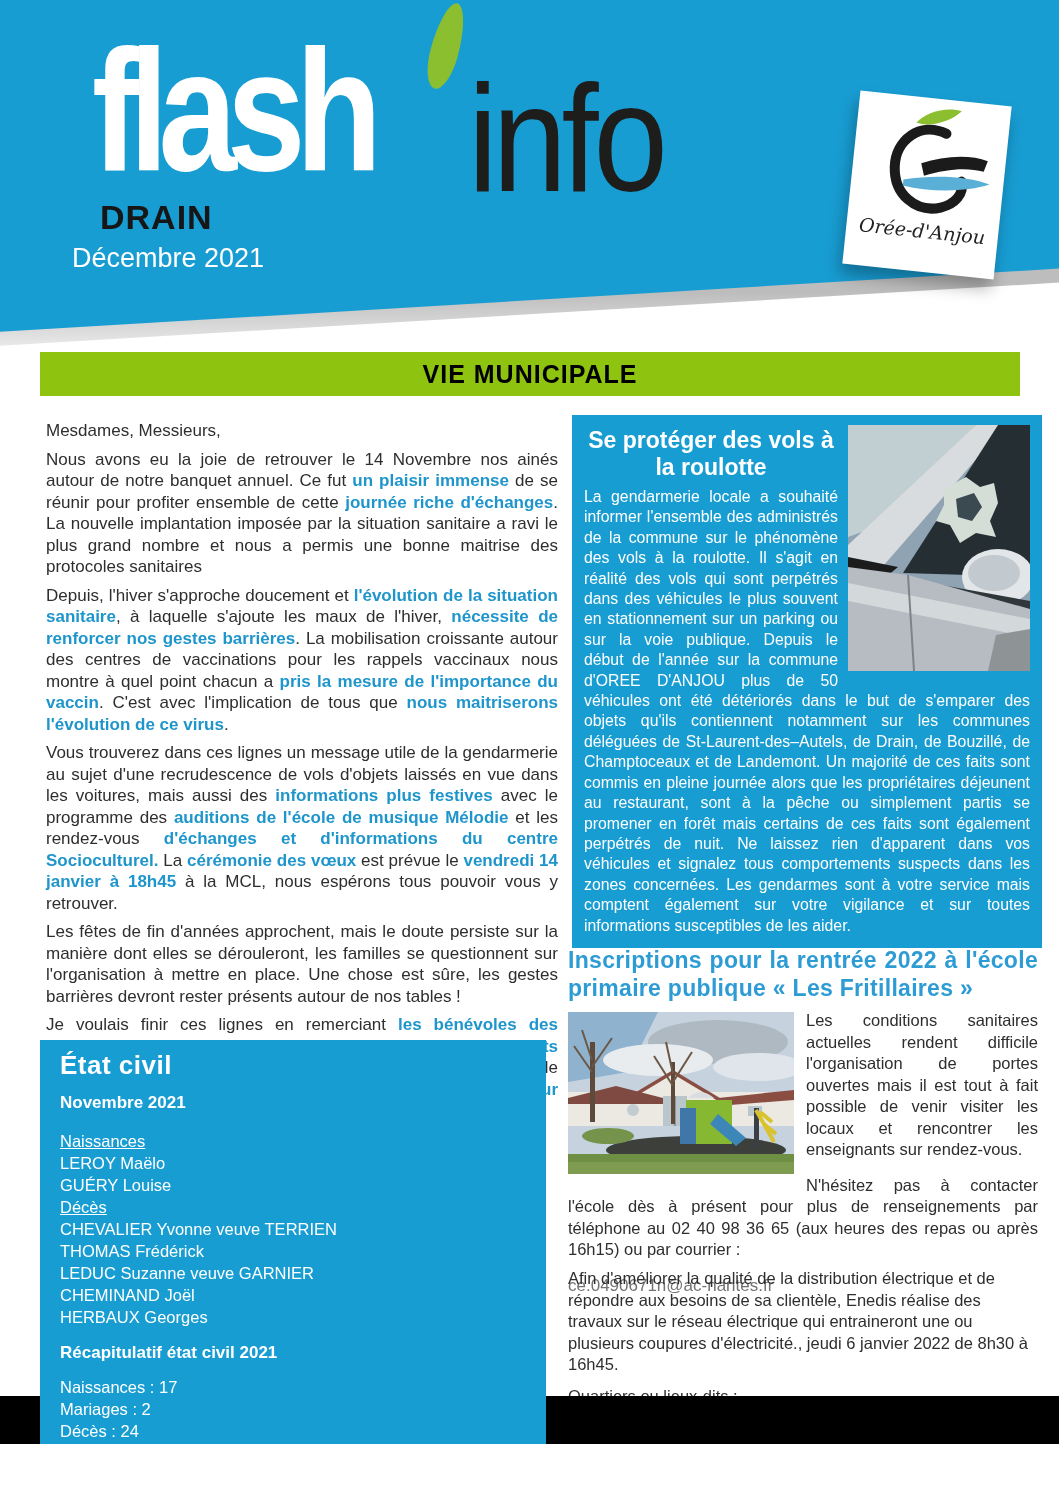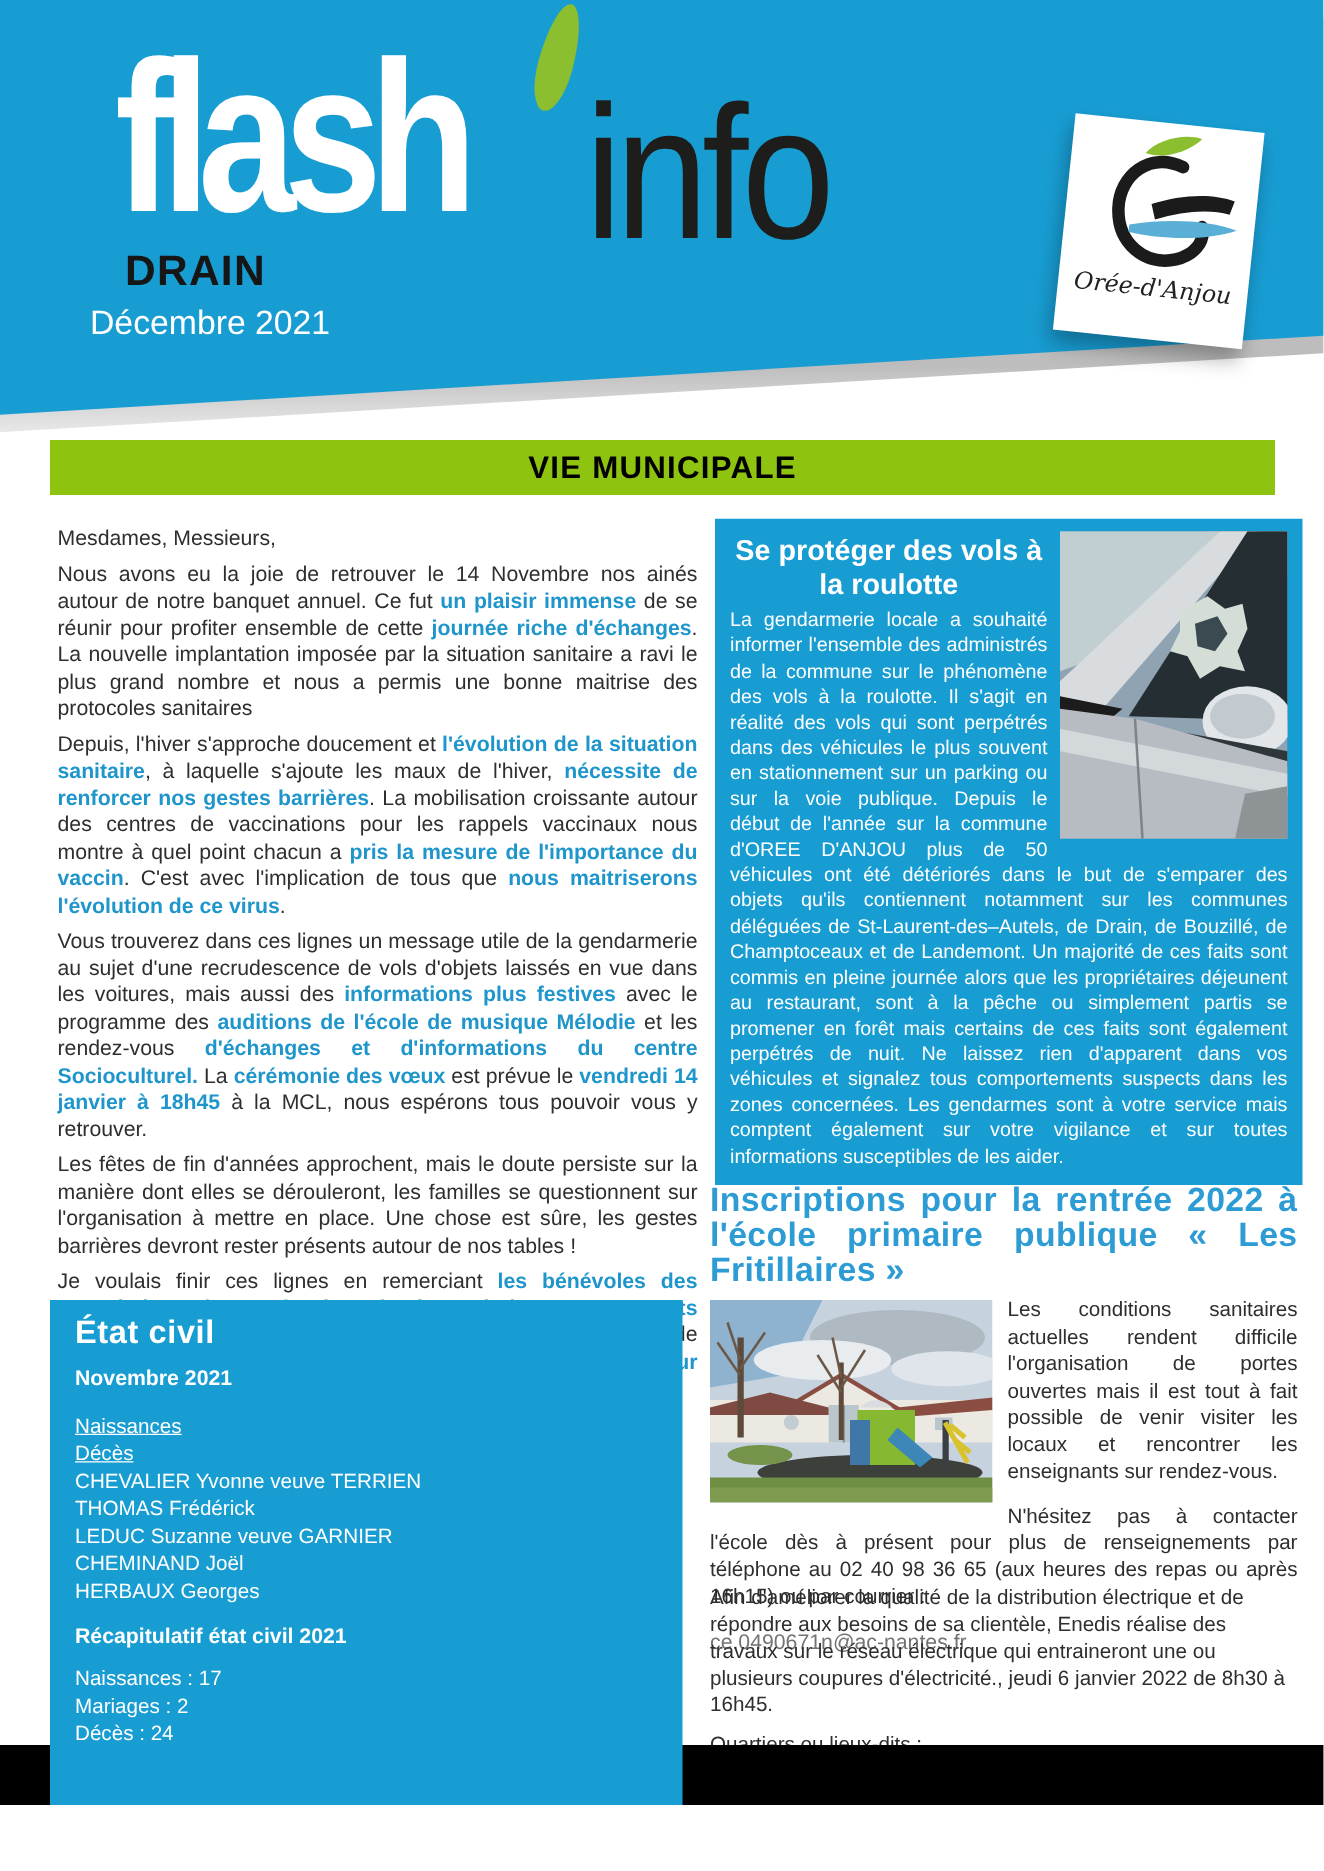--- a/index.html
+++ b/index.html
@@ -58,21 +58,21 @@
   
   .vols-box{position:absolute;left:572px;top:415px;width:470px;z-index:1;
     background:var(--brand-blue);color:#fff;padding:8px 12px 12px 12px;}
   .vols-box h2{font-size:23px;line-height:27px;font-weight:bold;text-align:center;
     margin:4px 0 6px 0;}
   .vols-box p{font-size:15.8px;line-height:20.4px;text-align:justify;}
   .car-photo{float:right;width:182px;height:246px;margin:2px 0 6px 10px;}
 
   
   .inscriptions{position:absolute;left:568px;top:946px;width:470px;z-index:1;}
-  .sec-heading{color:var(--heading-blue);font-size:27px;line-height:28px;
+  .sec-heading{color:var(--heading-blue);font-size:23px;line-height:28px;
     font-weight:bold;text-align:justify;letter-spacing:.3px;}
   .insc-body{margin-top:8px;color:#2e2e2e;font-size:16.5px;line-height:21.5px;}
   .insc-body p{text-align:justify;margin-bottom:14px;}
   .school-photo{float:left;width:226px;height:162px;margin:2px 12px 6px 0;}
   .email-link{color:#737373;text-decoration:none;font-size:17px;}
 
   
   .coupures{position:absolute;left:568px;top:1258px;width:470px;z-index:1;
     color:#2e2e2e;font-size:16.5px;line-height:21.6px;}
   .coupures .sec-heading{text-align:left;}
@@ -194,20 +194,24 @@
 
   <div class="coupures">
     <p>Afin d'améliorer la qualité de la distribution électrique  et de répondre aux besoins de sa clientèle, Enedis réalise des travaux sur le réseau électrique  qui entraineront une ou plusieurs coupures d'électricité., jeudi 6 janvier 2022 de 8h30 à 16h45.</p>
     <p class="cut-line">Quartiers ou lieux-dits :</p>
   </div>
 
   <div class="etat-box">
     <h2>État civil</h2>
     <div class="ec-month">Novembre 2021</div>
     <div class="ec-label">Naissances</div>
+    <div>
+        <div class="list-line">LEROY Maëlo</div>
+        <div class="list-line">GUÉRY Louise</div>
+      </div>
     <div class="ec-label">Décès</div>
     <div>
         <div class="list-line">CHEVALIER Yvonne  veuve TERRIEN</div>
         <div class="list-line">THOMAS  Frédérick</div>
         <div class="list-line">LEDUC Suzanne veuve GARNIER</div>
         <div class="list-line">CHEMINAND Joël</div>
         <div class="list-line">HERBAUX Georges</div>
       </div>
     <div class="ec-recap-title">Récapitulatif état civil 2021</div>
     <div>

